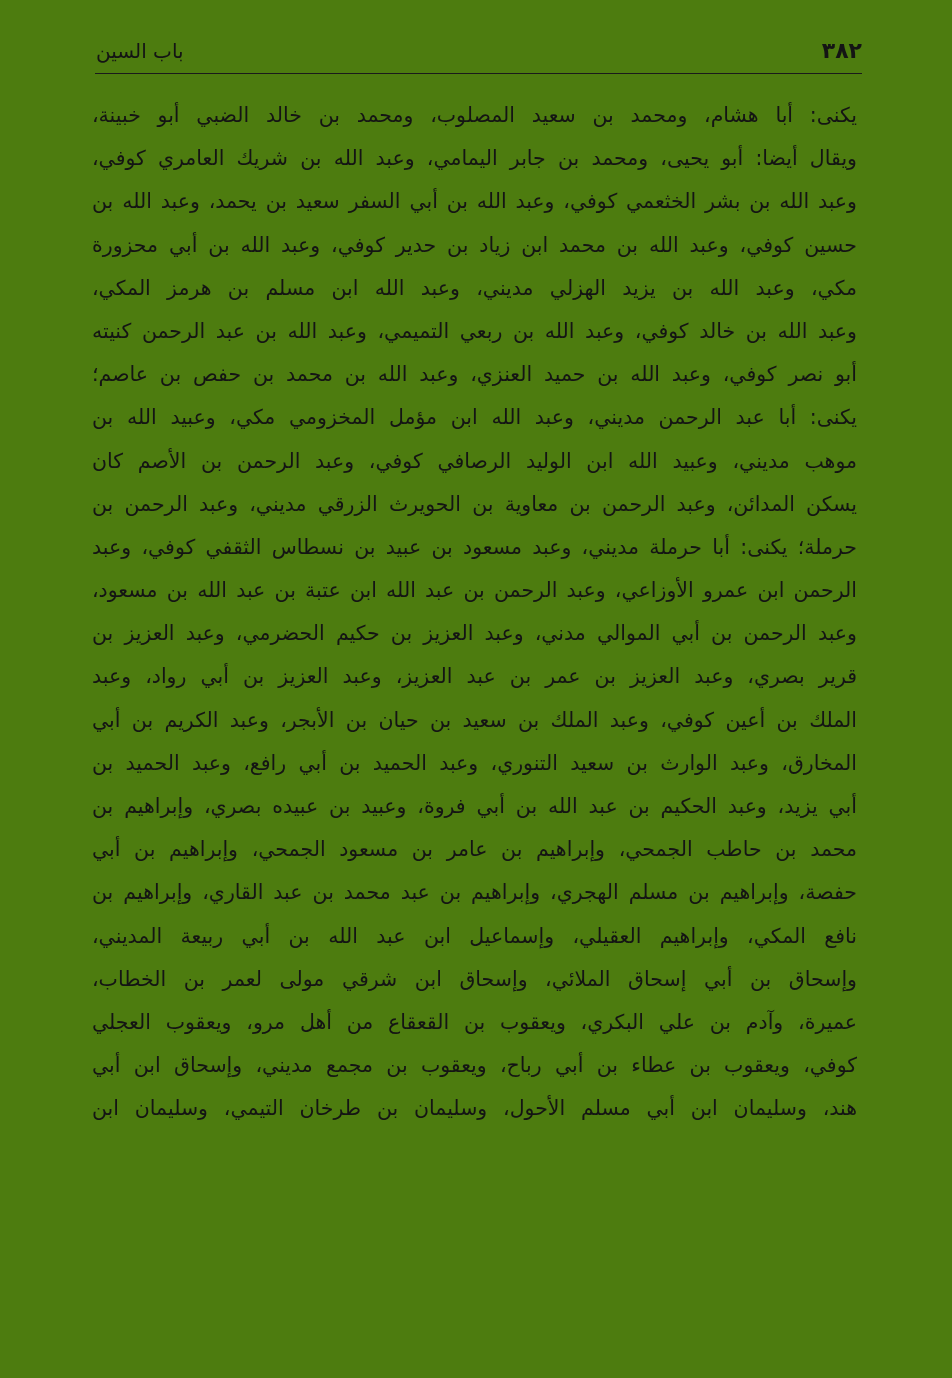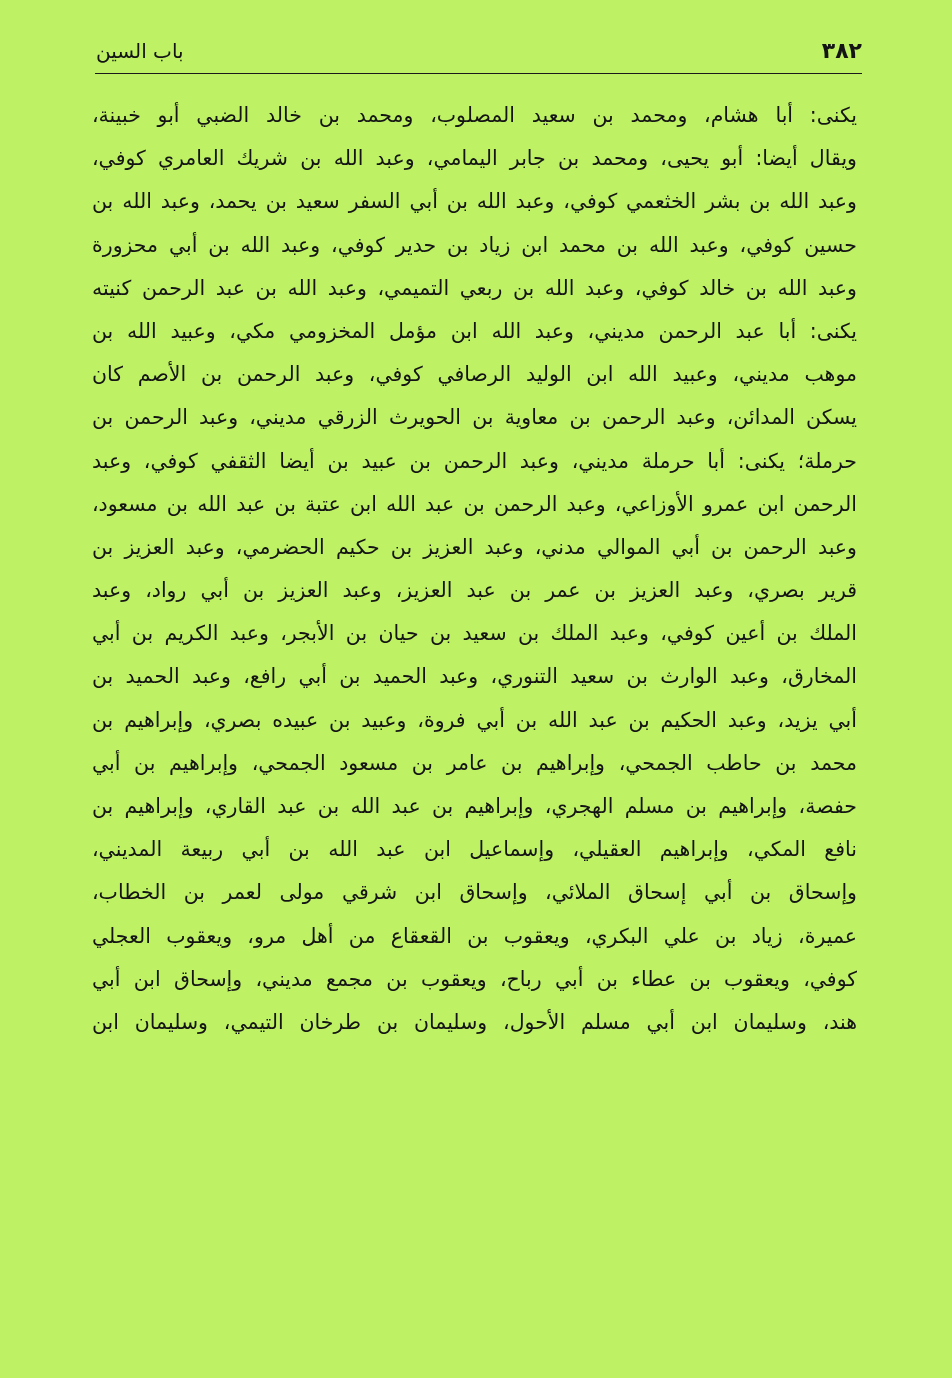--- a/index.html
+++ b/index.html
@@ -5,21 +5,21 @@
   html, body {
     margin: 0;
     padding: 0;
     background: #ffffff;
   }
   .page {
     position: relative;
     width: 952px;
     height: 1378px;
     margin: 0 auto;
-    background: #bef264;
+    background: #4d7c0f;
     color: #141414;
     font-family: "DejaVu Sans", sans-serif;
     box-sizing: border-box;
     overflow: hidden;
   }
   .header {
     position: absolute;
     top: 38px;
     left: 96px;
     right: 90px;
@@ -72,33 +72,35 @@
     <span class="page-number">٣٨٢</span>
   </div>
 
   <div class="header-rule"></div>
 
   <div class="text-block">
     <div class="text-line">يكنى: أبا هشام، ومحمد بن سعيد المصلوب، ومحمد بن خالد الضبي أبو خبينة،</div>
     <div class="text-line">ويقال أيضا: أبو يحيى، ومحمد بن جابر اليمامي، وعبد الله بن شريك العامري كوفي،</div>
     <div class="text-line">وعبد الله بن بشر الخثعمي كوفي، وعبد الله بن أبي السفر سعيد بن يحمد، وعبد الله بن</div>
     <div class="text-line">حسين كوفي، وعبد الله بن محمد ابن زياد بن حدير كوفي، وعبد الله بن أبي محزورة</div>
+    <div class="text-line">مكي، وعبد الله بن يزيد الهزلي مديني، وعبد الله ابن مسلم بن هرمز المكي،</div>
     <div class="text-line">وعبد الله بن خالد كوفي، وعبد الله بن ربعي التميمي، وعبد الله بن عبد الرحمن كنيته</div>
+    <div class="text-line">أبو نصر كوفي، وعبد الله بن حميد العنزي، وعبد الله بن محمد بن حفص بن عاصم؛</div>
     <div class="text-line">يكنى: أبا عبد الرحمن مديني، وعبد الله ابن مؤمل المخزومي مكي، وعبيد الله بن</div>
     <div class="text-line">موهب مديني، وعبيد الله ابن الوليد الرصافي كوفي، وعبد الرحمن بن الأصم كان</div>
     <div class="text-line">يسكن المدائن، وعبد الرحمن بن معاوية بن الحويرث الزرقي مديني، وعبد الرحمن بن</div>
-    <div class="text-line">حرملة؛ يكنى: أبا حرملة مديني، وعبد الرحمن بن عبيد بن أيضا الثقفي كوفي، وعبد</div>
+    <div class="text-line">حرملة؛ يكنى: أبا حرملة مديني، وعبد مسعود بن عبيد بن نسطاس الثقفي كوفي، وعبد</div>
     <div class="text-line">الرحمن ابن عمرو الأوزاعي، وعبد الرحمن بن عبد الله ابن عتبة بن عبد الله بن مسعود،</div>
     <div class="text-line">وعبد الرحمن بن أبي الموالي مدني، وعبد العزيز بن حكيم الحضرمي، وعبد العزيز بن</div>
     <div class="text-line">قرير بصري، وعبد العزيز بن عمر بن عبد العزيز، وعبد العزيز بن أبي رواد، وعبد</div>
     <div class="text-line">الملك بن أعين كوفي، وعبد الملك بن سعيد بن حيان بن الأبجر، وعبد الكريم بن أبي</div>
     <div class="text-line">المخارق، وعبد الوارث بن سعيد التنوري، وعبد الحميد بن أبي رافع، وعبد الحميد بن</div>
     <div class="text-line">أبي يزيد، وعبد الحكيم بن عبد الله بن أبي فروة، وعبيد بن عبيده بصري، وإبراهيم بن</div>
     <div class="text-line">محمد بن حاطب الجمحي، وإبراهيم بن عامر بن مسعود الجمحي، وإبراهيم بن أبي</div>
-    <div class="text-line">حفصة، وإبراهيم بن مسلم الهجري، وإبراهيم بن عبد الله بن عبد القاري، وإبراهيم بن</div>
+    <div class="text-line">حفصة، وإبراهيم بن مسلم الهجري، وإبراهيم بن عبد محمد بن عبد القاري، وإبراهيم بن</div>
     <div class="text-line">نافع المكي، وإبراهيم العقيلي، وإسماعيل ابن عبد الله بن أبي ربيعة المديني،</div>
     <div class="text-line">وإسحاق بن أبي إسحاق الملائي، وإسحاق ابن شرقي مولى لعمر بن الخطاب،</div>
-    <div class="text-line">عميرة، زياد بن علي البكري، ويعقوب بن القعقاع من أهل مرو، ويعقوب العجلي</div>
+    <div class="text-line">عميرة، وآدم بن علي البكري، ويعقوب بن القعقاع من أهل مرو، ويعقوب العجلي</div>
     <div class="text-line">كوفي، ويعقوب بن عطاء بن أبي رباح، ويعقوب بن مجمع مديني، وإسحاق ابن أبي</div>
     <div class="text-line">هند، وسليمان ابن أبي مسلم الأحول، وسليمان بن طرخان التيمي، وسليمان ابن</div>
   </div>
 
 </div>
 
 </body></html>

